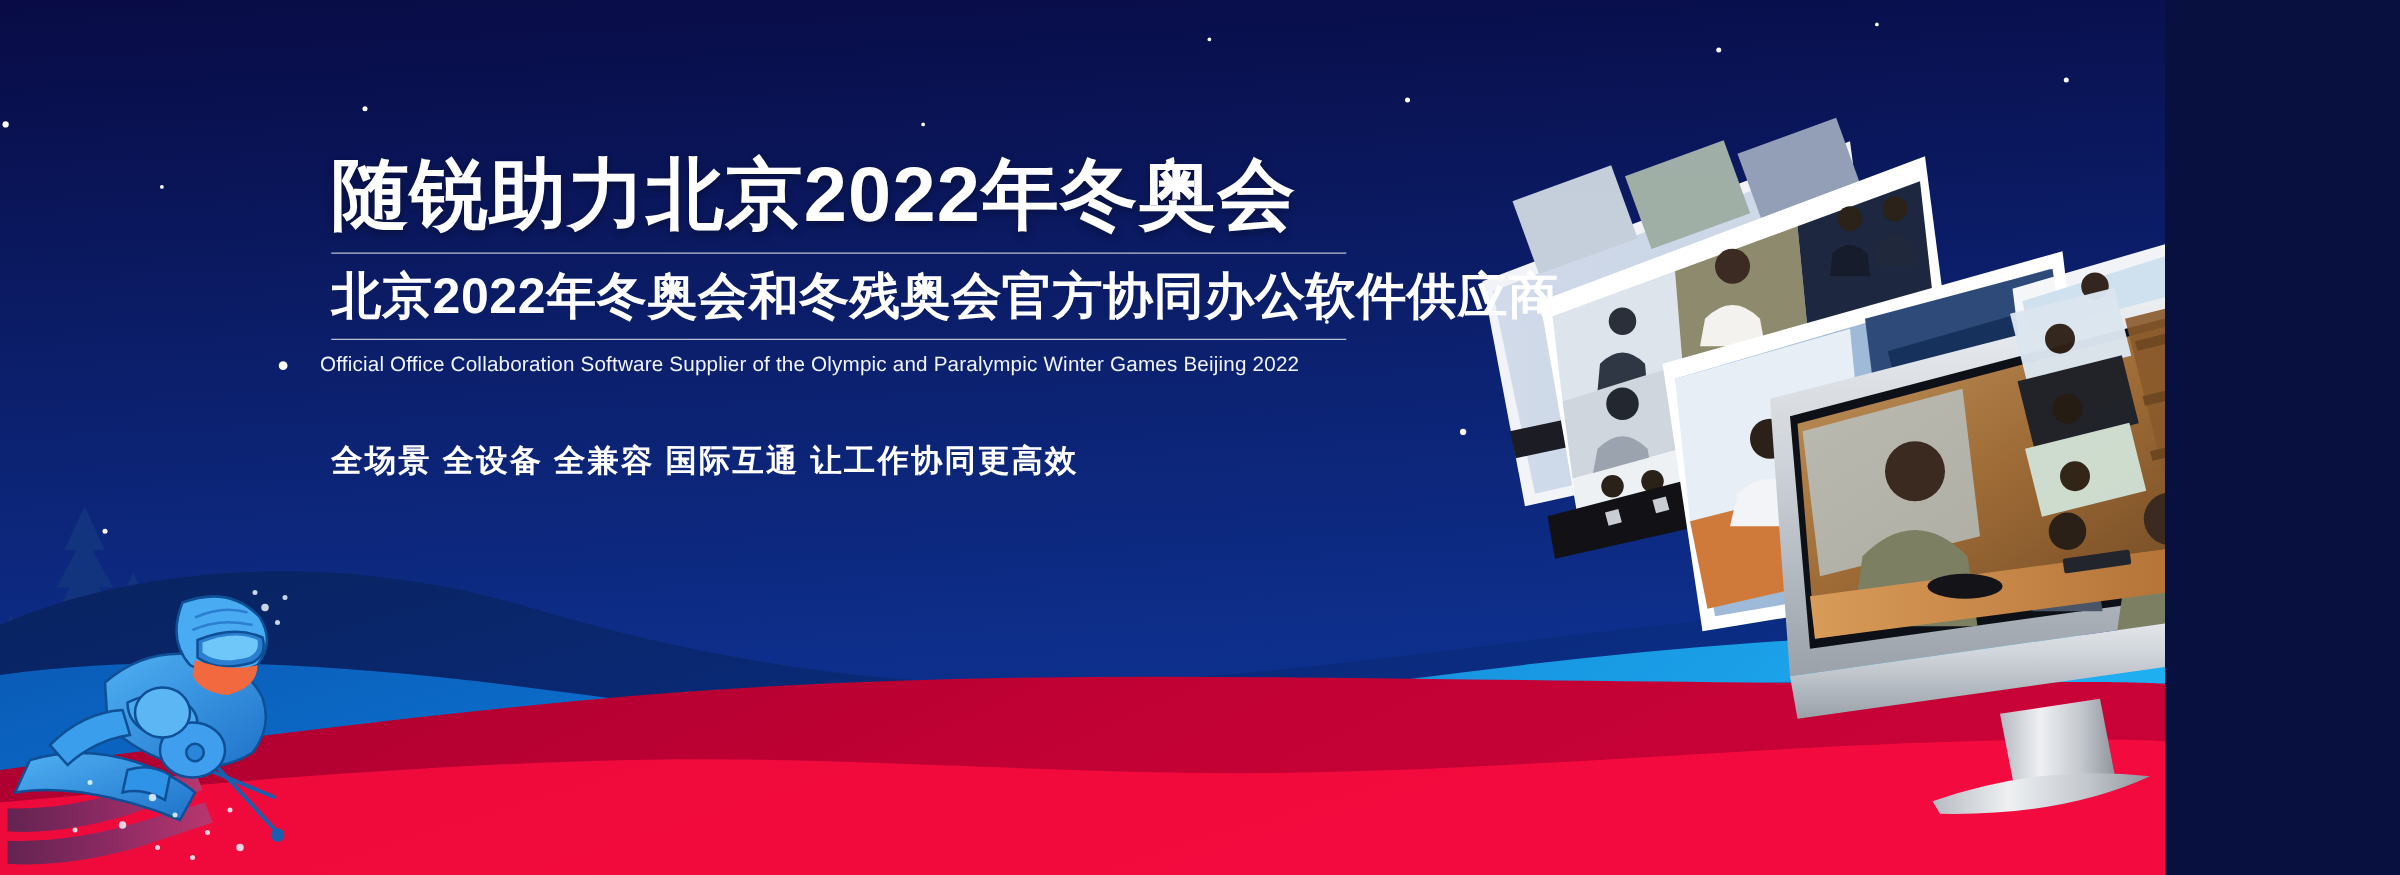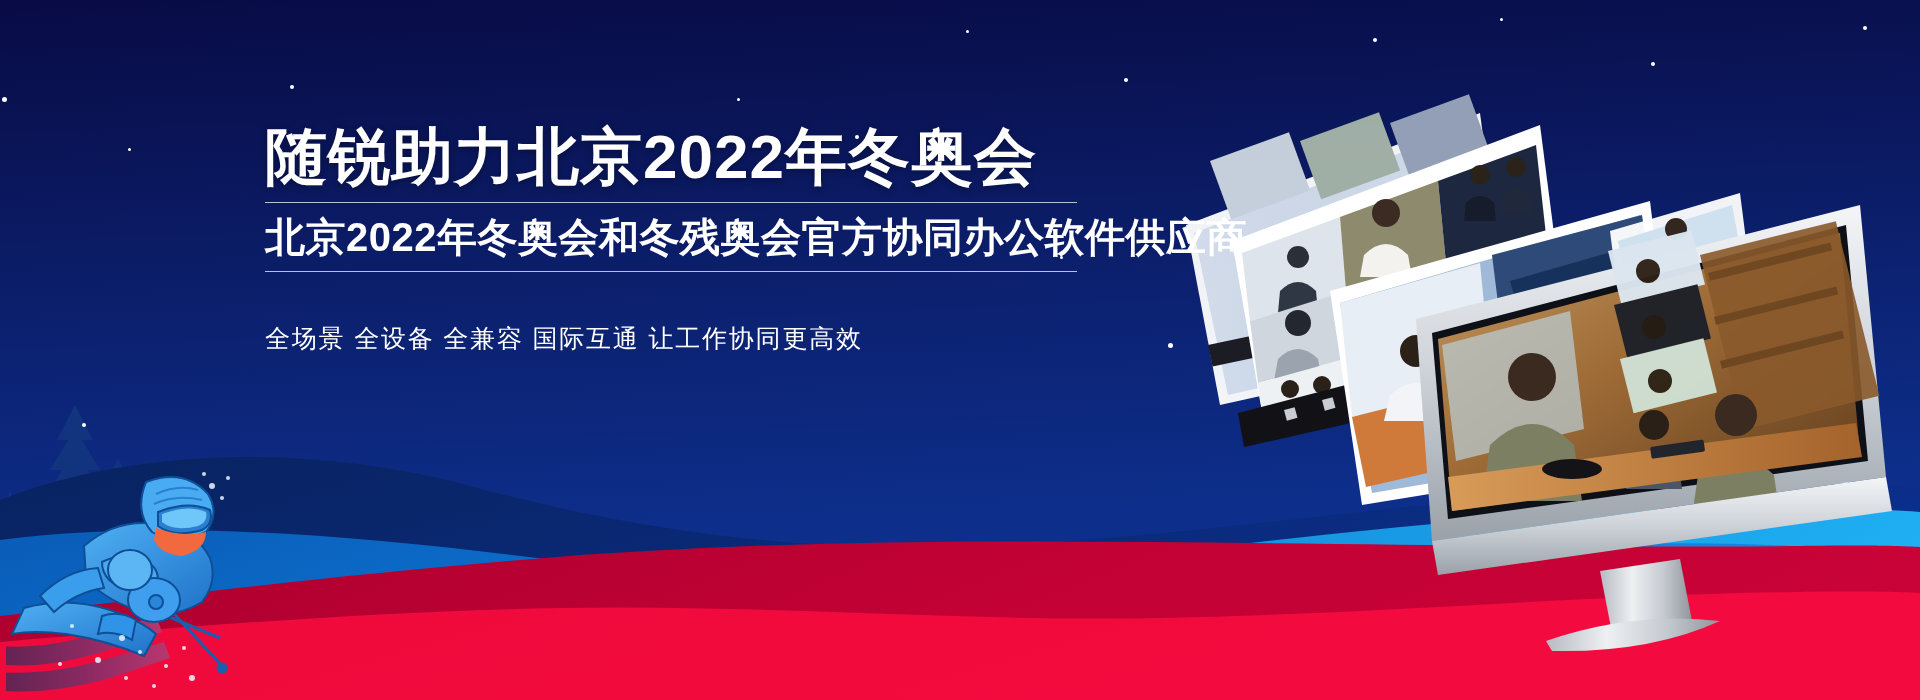--- a/index.html
+++ b/index.html
@@ -5,21 +5,21 @@
 <style>
   * { margin:0; padding:0; box-sizing:border-box; }
   html,body { background:#07103f; }
   body {
     font-family:"Liberation Sans","DejaVu Sans",sans-serif;
     -webkit-font-smoothing:antialiased;
   }
 
   .banner{
     position:relative;
-    width:1920px;
+    width:1732px;
     height:700px;
     overflow:hidden;
     background:linear-gradient(177deg,#080b45 0%,#0a1458 18%,#0c2070 42%,#0d2b86 68%,#0e3494 100%);
   }
 
   
   .layer{ position:absolute; inset:0; }
   .layer svg{ display:block; width:100%; height:100%; }
 
   .stars{ position:absolute; inset:0; pointer-events:none; }
@@ -75,21 +75,21 @@
   .subline-en{
     font-size:16.5px;
     font-weight:400;
     color:#f1f4ff;
     letter-spacing:.15px;
     white-space:nowrap;
   }
   .tagline{
     margin-top:50px;
     font-size:25px;
-    font-weight:400;
+    font-weight:700;
     color:#ffffff;
     letter-spacing:1.8px;
     white-space:nowrap;
   }
 
   
   .monitors{
     position:absolute;
     left:1180px;
     top:105px;
@@ -443,17 +443,21 @@
   <div class="copy">
 
     <div class="headline">随锐助力北京2022年冬奥会</div>
 
     <div class="rule"></div>
 
     <div class="subline-cn">北京2022年冬奥会和冬残奥会官方协同办公软件供应商</div>
 
     <div class="rule lower"></div>
 
+    <div class="en-row">
+      <span class="en-bullet"></span>
+      <span class="subline-en">Official Office Collaboration Software Supplier of the Olympic and Paralympic Winter Games Beijing 2022</span>
+    </div>
 
     <div class="tagline">全场景 全设备 全兼容  国际互通 让工作协同更高效</div>
   </div>
 
 </div>
 
 </body></html>

